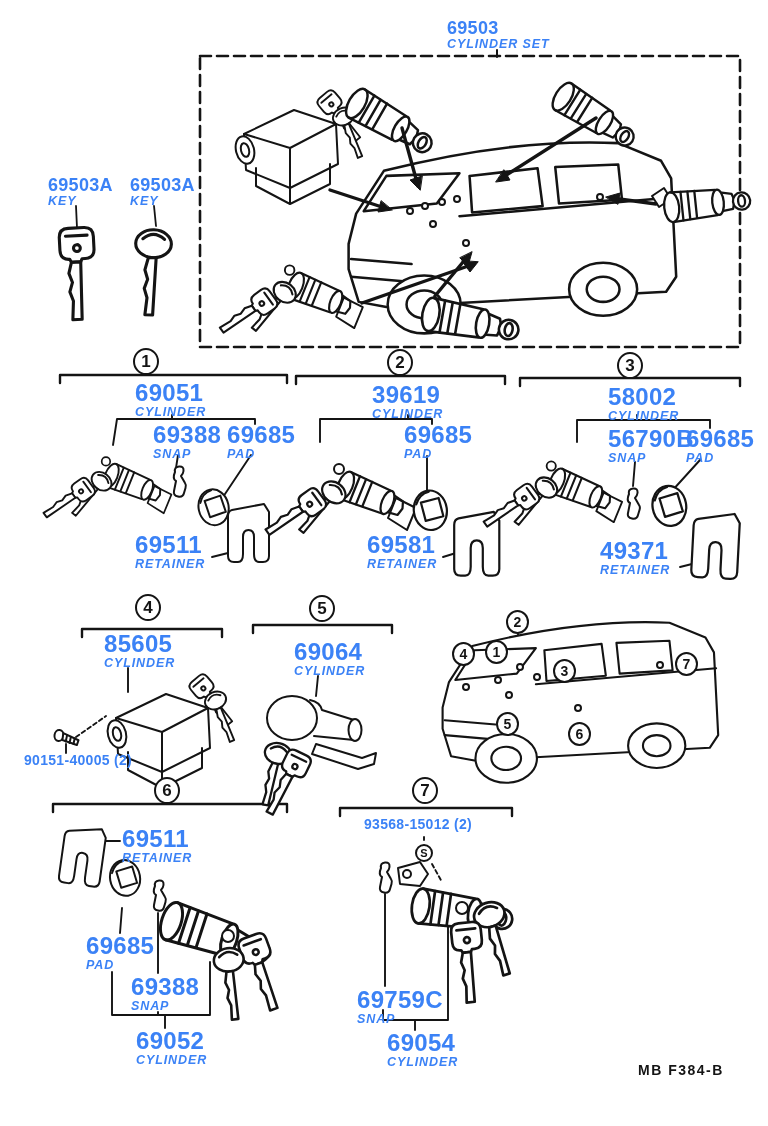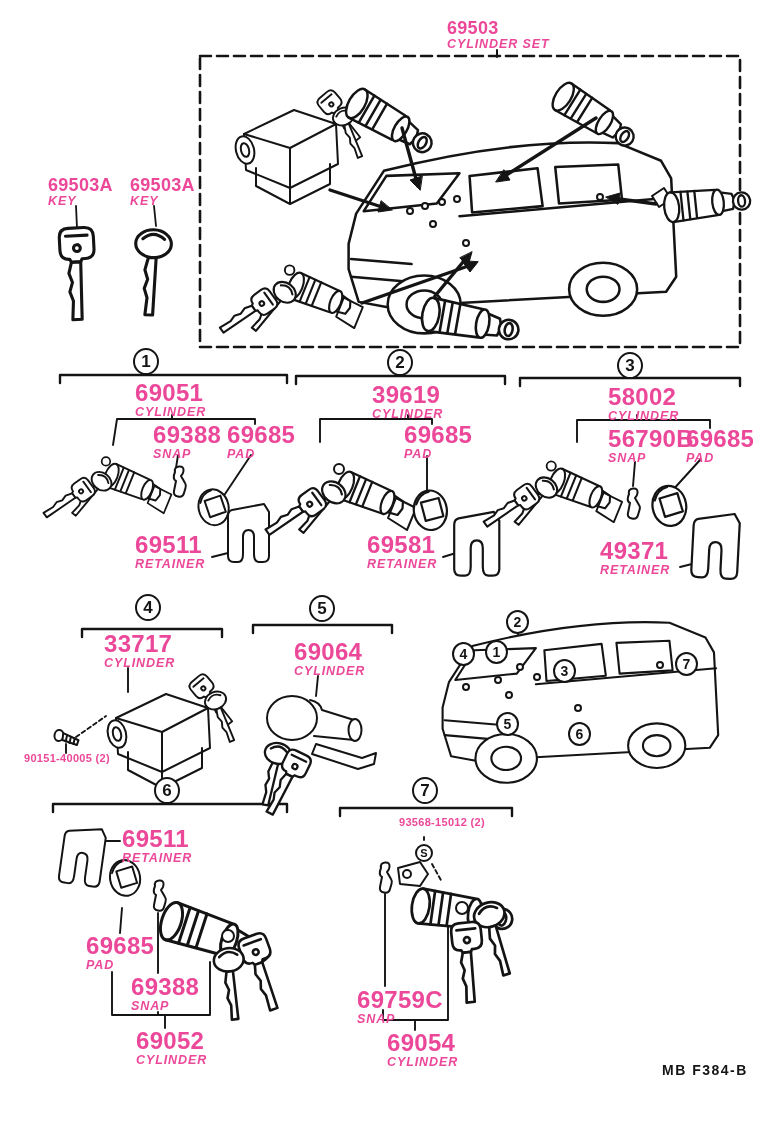--- a/index.html
+++ b/index.html
@@ -1,22 +1,22 @@
 <!DOCTYPE html>
 <html><head>
 <meta charset="utf-8">
 <style>
   html,body{margin:0;padding:0;background:#e8e8e8;}
   .page{position:relative;width:768px;height:1126px;background:#fff;
         font-family:"Liberation Sans",sans-serif;color:#141414;overflow:hidden;margin:0 auto;}
   .art{position:absolute;left:0;top:0;}
-  .label{position:absolute;line-height:1.03;white-space:nowrap;color:#ec4899;}
+  .label{position:absolute;line-height:1.03;white-space:nowrap;color:#3b82f6;}
   .pn{font-weight:bold;font-size:24px;letter-spacing:0.3px;}
   .pn.md{font-size:18px;}
-  .pn.sm{font-size:11px;}
+  .pn.sm{font-size:14px;}
   .pd{font-weight:bold;font-size:12.5px;letter-spacing:0.9px;font-style:italic;}
   .callout{position:absolute;width:26px;height:27px;border:2.5px solid #141414;border-radius:50%;
            display:flex;align-items:center;justify-content:center;
            font-weight:bold;font-size:17px;background:#fff;box-sizing:border-box;}
   .callout.sm{width:23px;height:24px;font-size:14px;border-width:2px;}
   .scircle{position:absolute;width:18px;height:18px;border:2px solid #141414;border-radius:50%;
            display:flex;align-items:center;justify-content:center;
            font-weight:bold;font-size:11px;background:#fff;box-sizing:border-box;}
   .footer{position:absolute;font-weight:bold;font-size:14px;letter-spacing:1.5px;}
 </style>
@@ -331,21 +331,21 @@
   <div class="label" style="left:686px;top:427px">
     <div class="pn">69685</div>
     <div class="pd">PAD</div>
   </div>
   <div class="label" style="left:600px;top:539px">
     <div class="pn">49371</div>
     <div class="pd">RETAINER</div>
   </div>
 
   <div class="label" style="left:104px;top:632px">
-    <div class="pn">33717</div>
+    <div class="pn">85605</div>
     <div class="pd">CYLINDER</div>
   </div>
   <div class="label" style="left:24px;top:753px">
     <div class="pn sm">90151-40005 (2)</div>
   </div>
 
   <div class="label" style="left:294px;top:640px">
     <div class="pn">69064</div>
     <div class="pd">CYLINDER</div>
   </div>
@@ -368,28 +368,28 @@
   </div>
   <div class="label" style="left:131px;top:975px">
     <div class="pn">69388</div>
     <div class="pd">SNAP</div>
   </div>
   <div class="label" style="left:136px;top:1029px">
     <div class="pn">69052</div>
     <div class="pd">CYLINDER</div>
   </div>
 
-  <div class="label" style="left:399px;top:817px">
+  <div class="label" style="left:364px;top:817px">
     <div class="pn sm">93568-15012 (2)</div>
   </div>
   <div class="scircle" style="left:415px;top:844px">S</div>
   <div class="label" style="left:357px;top:988px">
     <div class="pn">69759C</div>
     <div class="pd">SNAP</div>
   </div>
   <div class="label" style="left:387px;top:1031px">
     <div class="pn">69054</div>
     <div class="pd">CYLINDER</div>
   </div>
 
-  <div class="footer" style="left:662px;top:1062px">MB  F384-B</div>
+  <div class="footer" style="left:638px;top:1062px">MB  F384-B</div>
 
 </div>
 
 </body></html>

